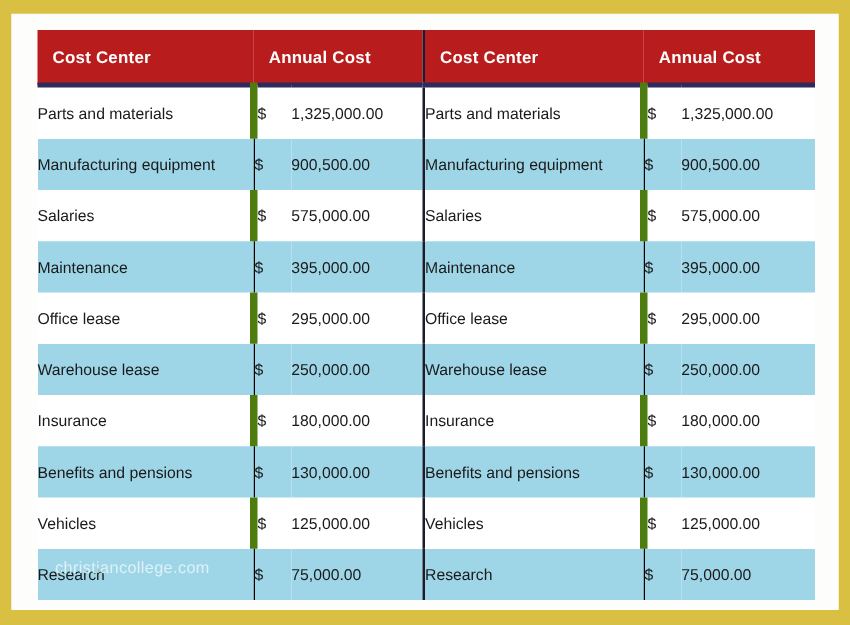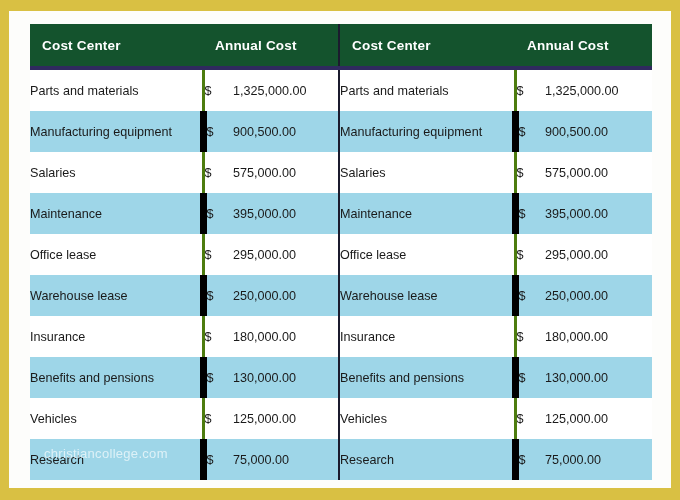--- a/index.html
+++ b/index.html
@@ -51,21 +51,21 @@
     border-collapse: collapse;
     table-layout: fixed;
     border-spacing: 0;
     height: 453px;
   }
 
   .tbl-left  { width: 308px; }
   .tbl-right { width: 313px; border-left: 2px solid #1b1b2e; }
 
   .cost-table th {
-    background: #14532d;
+    background: #b91c1c;
     color: #ffffff;
     font-size: 13.5px;
     font-weight: bold;
     letter-spacing: .2px;
     height: 42px;
     padding: 0 12px;
     border-bottom: 4px solid #2f2a5e;
     white-space: nowrap;
   }
   .cost-table th.h-name  { text-align: left;  }
@@ -100,22 +100,22 @@
   .tbl-left  col.w-val  { width: 105px; }
   .tbl-right col.w-name { width: 176px; }
   .tbl-right col.w-sym  { width: 30px;  }
   .tbl-right col.w-val  { width: 107px; }
 
   
   tr.row-odd  td { background: #ffffff; }
   tr.row-even td { background: #9ed6e8; }
 
   
-  td.c-name { border-right: 3px solid #4d7c0f; }
-  tr.row-even td.c-name { border-right: 7px solid #000000; }
+  td.c-name { border-right: 6px solid #4d7c0f; }
+  tr.row-even td.c-name { border-right: 1px solid #000000; }
 
   
   #watermark {
     position: absolute;
     left: 44px;
     top: 446px;
     font-size: 13px;
     color: #e9f6fa;
     opacity: .85;
     letter-spacing: .3px;

